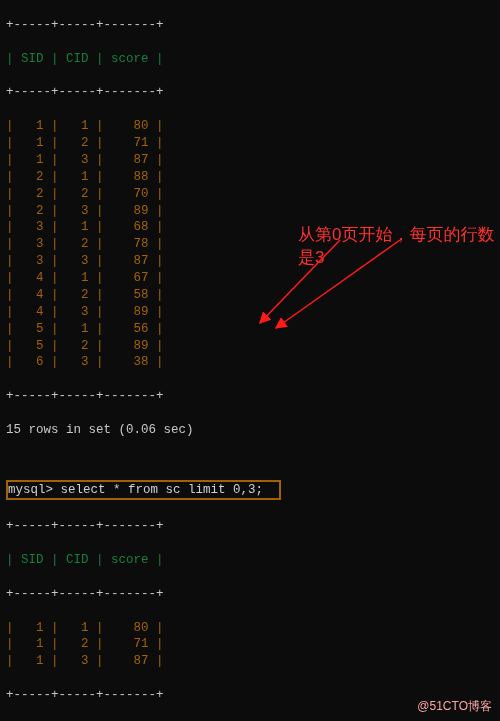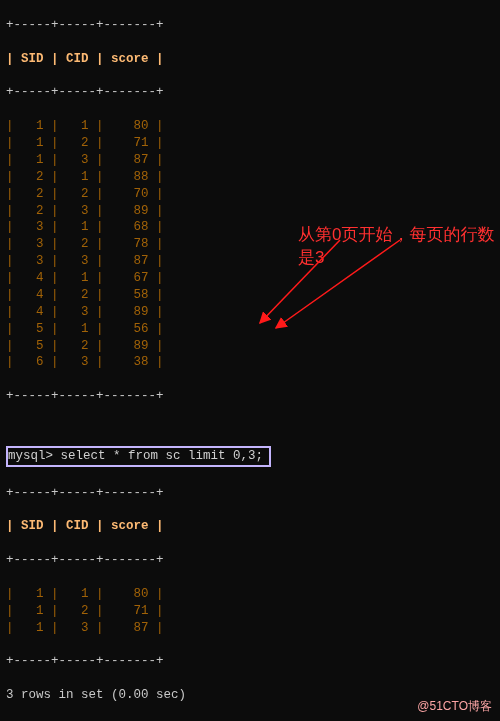--- a/index.html
+++ b/index.html
@@ -8,28 +8,28 @@
     font-family: "Consolas", "Courier New", monospace;
     font-size: 12.5px;
     color: #d0d0d0;
     width: 500px;
     height: 721px;
     position: relative;
     overflow: hidden;
   }
   .terminal { padding: 0 6px; white-space: pre; line-height: 1.35; }
   .sep { color: #c8c8c8; }
-  .hdr { color: #fdba74; font-weight: bold; }
+  .hdr { color: #15803d; }
   .row { color: #a16207; }
   .status { color: #c8c8c8; }
   .prompt-line { padding: 1px 0; }
   .boxed {
-    border: 2px solid #c4b5fd;
+    border: 2px solid #a16207;
     display: inline-block;
-    padding: 0 6px 0 0;
+    padding: 0 16px 0 0;
   }
   .annotation {
     position: absolute;
     color: #ff3030;
     font-family: "Microsoft YaHei", sans-serif;
     font-size: 17px;
   }
   .svg-layer {
     position: absolute;
     top: 0; left: 0;
@@ -46,20 +46,21 @@
 </style>
 </head>
 <body>
 
 <div class="terminal">
 <div class="sep">+-----+-----+-------+</div>
 <div class="hdr">| <span>SID</span> | <span>CID</span> | <span>score</span> |</div>
 <div class="sep">+-----+-----+-------+</div>
 <div id="t1-rows"><div class="row">|   1 |   1 |    80 |</div><div class="row">|   1 |   2 |    71 |</div><div class="row">|   1 |   3 |    87 |</div><div class="row">|   2 |   1 |    88 |</div><div class="row">|   2 |   2 |    70 |</div><div class="row">|   2 |   3 |    89 |</div><div class="row">|   3 |   1 |    68 |</div><div class="row">|   3 |   2 |    78 |</div><div class="row">|   3 |   3 |    87 |</div><div class="row">|   4 |   1 |    67 |</div><div class="row">|   4 |   2 |    58 |</div><div class="row">|   4 |   3 |    89 |</div><div class="row">|   5 |   1 |    56 |</div><div class="row">|   5 |   2 |    89 |</div><div class="row">|   6 |   3 |    38 |</div></div>
 <div class="sep">+-----+-----+-------+</div>
+<div class="status">15 rows in set (0.06 sec)</div>
 <div style="height:6px"></div>
 <div class="prompt-line"><span class="boxed"><span>mysql&gt; select * from sc limit 0,3;</span></span></div>
 <div class="sep">+-----+-----+-------+</div>
 <div class="hdr">| <span>SID</span> | <span>CID</span> | <span>score</span> |</div>
 <div class="sep">+-----+-----+-------+</div>
 <div id="t2-rows"><div class="row">|   1 |   1 |    80 |</div><div class="row">|   1 |   2 |    71 |</div><div class="row">|   1 |   3 |    87 |</div></div>
 <div class="sep">+-----+-----+-------+</div>
 <div class="status">3 rows in set (0.00 sec)</div>
 
 

